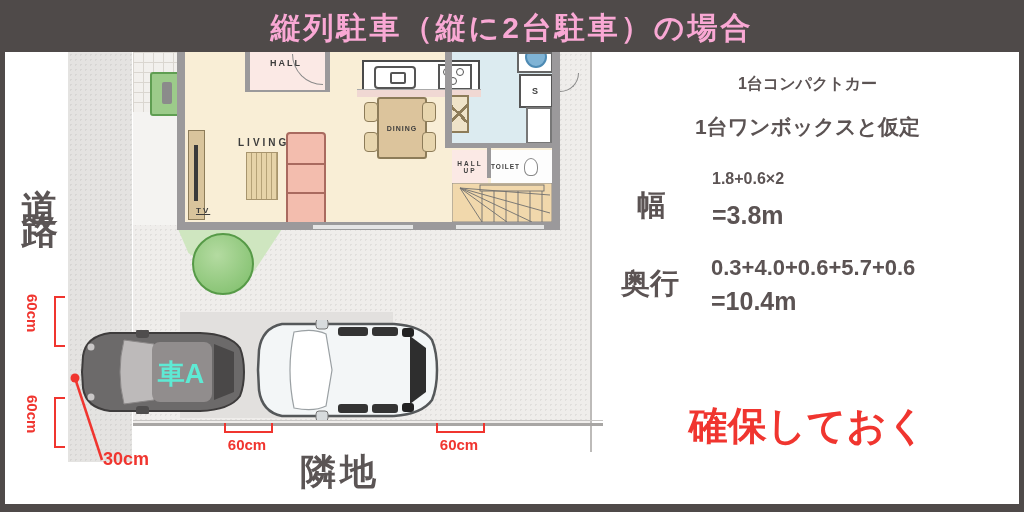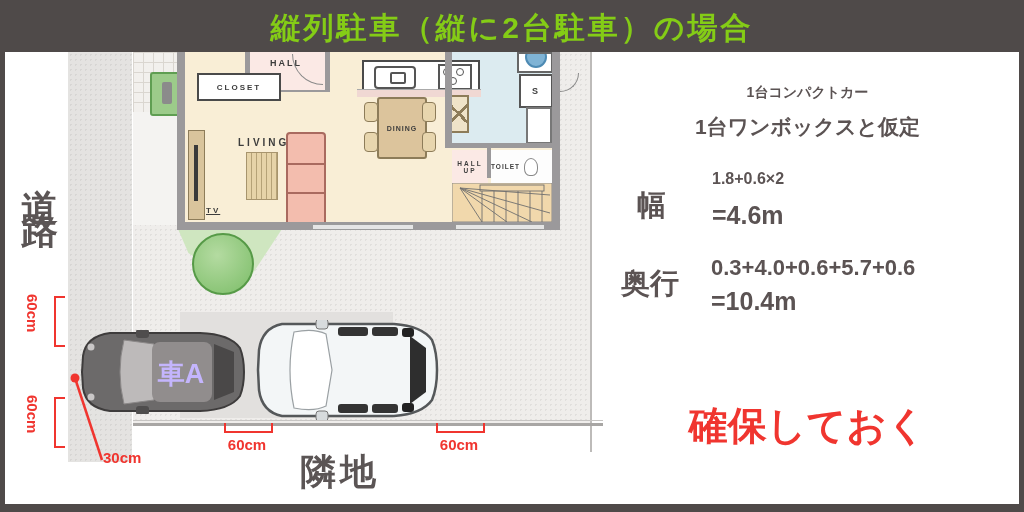--- a/index.html
+++ b/index.html
@@ -1,21 +1,21 @@
 <!DOCTYPE html>
 <html><head>
 <meta charset="utf-8">
 <style>
   html,body{margin:0;padding:0;background:#888;}
   #canvas{position:relative;width:1024px;height:512px;background:#4f4a49;overflow:hidden;
     font-family:"Liberation Sans","DejaVu Sans",sans-serif;}
   .abs{position:absolute;}
   
   #content{left:5px;top:52px;width:1014px;height:452px;background:#ffffff;}
-  #title{left:0;top:8px;width:1024px;text-align:center;color:#84cc16;font-size:30px;
+  #title{left:0;top:8px;width:1024px;text-align:center;color:#f9a8d4;font-size:30px;
     font-weight:bold;letter-spacing:3px;}
   
   .tex{background-image:radial-gradient(rgba(0,0,0,0.06) 1px,transparent 1px);background-size:5px 5px;}
   #road{left:68px;top:52px;width:64px;height:410px;background-color:#e4e3e1;}
   #yard{left:133px;top:52px;width:459px;height:373px;background-color:#efedeb;}
   #tiles{left:133px;top:52px;width:76px;height:60px;background-color:#f2f0ed;
     background-image:linear-gradient(#dad6d0 1px,transparent 1px),linear-gradient(90deg,#dad6d0 1px,transparent 1px);
     background-size:10px 10px;}
   #path{left:133px;top:112px;width:45px;height:113px;background:#f4f3f1;}
   #boundary-right{left:590px;top:52px;width:2px;height:400px;background:#bdbbb9;}
@@ -70,46 +70,46 @@
   #wall-bottom{left:177px;top:222px;width:383px;height:8px;}
   #wall-k1{left:445px;top:52px;width:7px;height:96px;}
   #wall-k2{left:445px;top:143px;width:115px;height:5px;}
   #wall-k3{left:487px;top:148px;width:4px;height:30px;}
   .window{position:absolute;top:224px;height:4px;background:#e5e5e5;border:1px solid #9b9b9b;}
   #door-out{left:560px;top:73px;width:18px;height:18px;border:1.6px solid #8a8a8a;border-top:none;border-left:none;border-radius:0 0 100% 0;}
   
   #stall{left:180px;top:312px;width:213px;height:106px;background:#e2e0de;}
   #carA{left:80px;top:330px;width:166px;height:84px;}
   #carB{left:254px;top:320px;width:188px;height:100px;}
-  .car-label{color:#c4b5fd;font-size:27px;font-weight:bold;text-align:center;}
+  .car-label{color:#5eead4;font-size:27px;font-weight:bold;text-align:center;}
   #carA-label{left:146px;top:356px;width:70px;}
   #carB-label{left:330px;top:354px;width:80px;}
   
   .red{color:#f0352f;font-weight:bold;}
   .dim-v{writing-mode:vertical-rl;text-orientation:sideways;font-size:15px;}
   #dim-l1{left:24px;top:294px;}
   #dim-l2{left:24px;top:395px;}
   .brk-left{width:9px;height:47px;border-left:2.5px solid #f0352f;border-top:2.5px solid #f0352f;border-bottom:2.5px solid #f0352f;}
   #brk-l1{left:54px;top:296px;}
   #brk-l2{left:54px;top:397px;}
   .brk-up{width:45px;height:8px;border-left:2.5px solid #f0352f;border-right:2.5px solid #f0352f;border-bottom:2.5px solid #f0352f;}
   #brk-b1{left:224px;top:423px;}
   #brk-b2{left:436px;top:423px;}
   .dim-h{font-size:15px;}
   #dim-b1{left:217px;top:436px;width:60px;text-align:center;}
   #dim-b2{left:429px;top:436px;width:60px;text-align:center;}
-  #dim-30{left:103px;top:449px;font-size:15px;}
+  #dim-30{left:103px;top:449px;font-size:18px;}
   #leader{left:60px;top:368px;}
   
   .big-gray{color:#5b5555;font-weight:bold;}
   #road-label{left:14px;top:160px;font-size:37px;writing-mode:vertical-rl;letter-spacing:22px;}
   #neighbor-label{left:250px;top:448px;width:180px;font-size:36px;text-align:center;letter-spacing:4px;}
   
   .panel-gray{color:#5b5353;font-weight:bold;}
-  #assume1{left:620px;top:84px;width:375px;text-align:center;font-size:14px;}
+  #assume1{left:620px;top:74px;width:375px;text-align:center;font-size:16px;}
   #assume2{left:620px;top:113px;width:375px;text-align:center;font-size:21px;}
   #width-label{left:637px;top:186px;font-size:29px;}
   #width-f1{left:712px;top:170px;font-size:16px;}
   #width-f2{left:712px;top:201px;font-size:25px;}
   #depth-label{left:621px;top:264px;font-size:29px;}
   #depth-f1{left:711px;top:255px;font-size:22px;}
   #depth-f2{left:711px;top:287px;font-size:25px;}
   #concl1{left:610px;top:350px;width:395px;text-align:center;font-size:38px;}
   #concl2{left:610px;top:399px;width:395px;text-align:center;font-size:39px;}
 </style>
@@ -135,23 +135,20 @@
     <div id="planter-stone"></div>
   </div>
 
   <div class="abs" id="floor-living"></div>
   <div class="abs" id="floor-kitchen"></div>
 
   <div class="abs" id="room-hall">
     <span class="arch-label" style="position:absolute;left:20px;top:6px;font-size:9px;">HALL</span>
     <div class="arc" style="position:absolute;right:2px;top:2px;width:30px;height:30px;"></div>
   </div>
-  <div class="abs" id="closet">
-    <span class="arch-label">CLOSET</span>
-  </div>
 
   <div class="abs" id="counter">
     <div id="sink">
         <div id="faucet"></div>
       </div>
     <div id="stove">
       <div class="burner" style="left:3px;top:2px;"></div>
       <div class="burner" style="left:16px;top:2px;"></div>
       <div class="burner" style="left:9px;top:11px;"></div>
     </div>
@@ -163,21 +160,21 @@
   </div>
   <div class="abs chair" style="left:364px;top:102px;"></div>
   <div class="abs chair" style="left:364px;top:132px;"></div>
   <div class="abs chair" style="left:422px;top:102px;"></div>
   <div class="abs chair" style="left:422px;top:132px;"></div>
   <div class="abs" id="fridge"></div>
 
   <div class="abs" id="tv-board">
     <div id="tv-screen"></div>
   </div>
-  <span class="abs arch-label" style="left:206px;top:206px;text-decoration:underline;">TV</span>
+  <span class="abs arch-label" style="left:196px;top:206px;text-decoration:underline;">TV</span>
   <span class="abs arch-label" style="left:238px;top:137px;font-size:10px;letter-spacing:3px;">LIVING</span>
   <div class="abs" id="rug"></div>
   <div class="abs" id="sofa">
     <div class="sofa-line" style="top:29px;"></div>
     <div class="sofa-line" style="top:58px;"></div>
   </div>
 
   <div class="abs" id="washer">
     <div id="washer-drum"></div>
   </div>
@@ -268,21 +265,21 @@
   <div class="abs red" id="dim-30">30cm</div>
 
   <div class="abs big-gray" id="road-label">道路</div>
   <div class="abs big-gray" id="neighbor-label">隣地</div>
 
   <div class="abs panel-gray" id="assume1">1台コンパクトカー</div>
   <div class="abs panel-gray" id="assume2">1台ワンボックスと仮定</div>
 
   <div class="abs panel-gray" id="width-label">幅</div>
   <div class="abs panel-gray" id="width-f1">1.8+0.6×2</div>
-  <div class="abs panel-gray" id="width-f2">=4.6m</div>
+  <div class="abs panel-gray" id="width-f2">=3.8m</div>
 
   <div class="abs panel-gray" id="depth-label">奥行</div>
   <div class="abs panel-gray" id="depth-f1">0.3+4.0+0.6+5.7+0.6</div>
   <div class="abs panel-gray" id="depth-f2">=10.4m</div>
 
   <div class="abs red" id="concl2">確保しておく</div>
 
 </div>
 
 </body></html>

